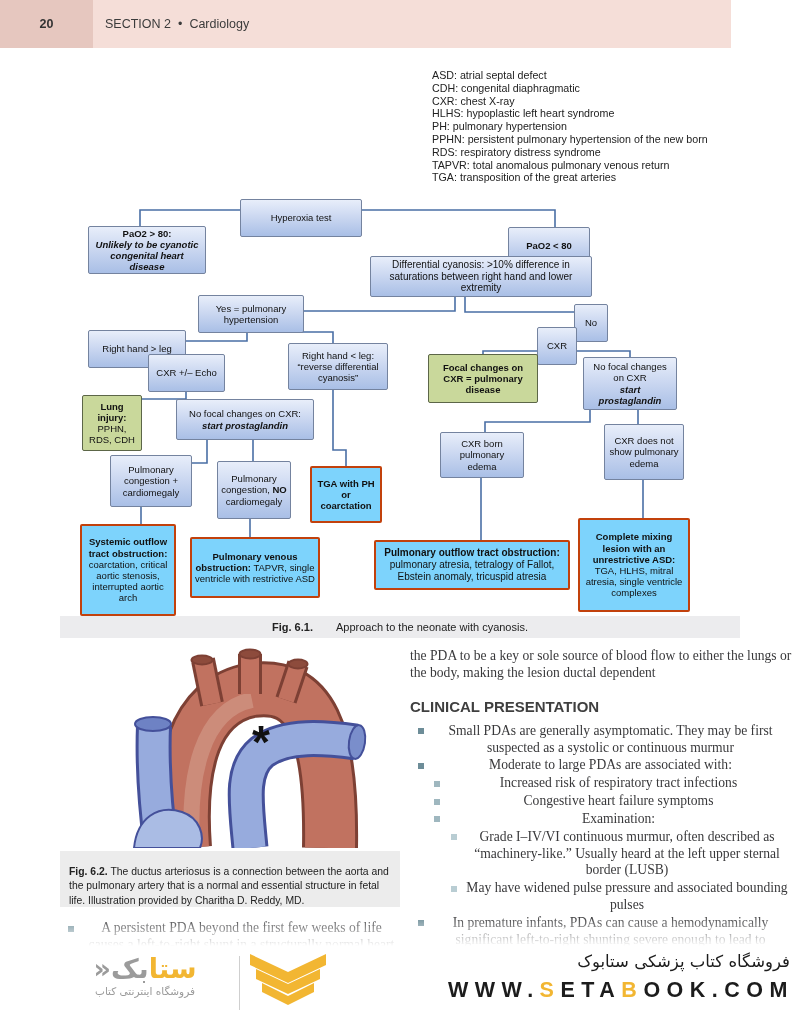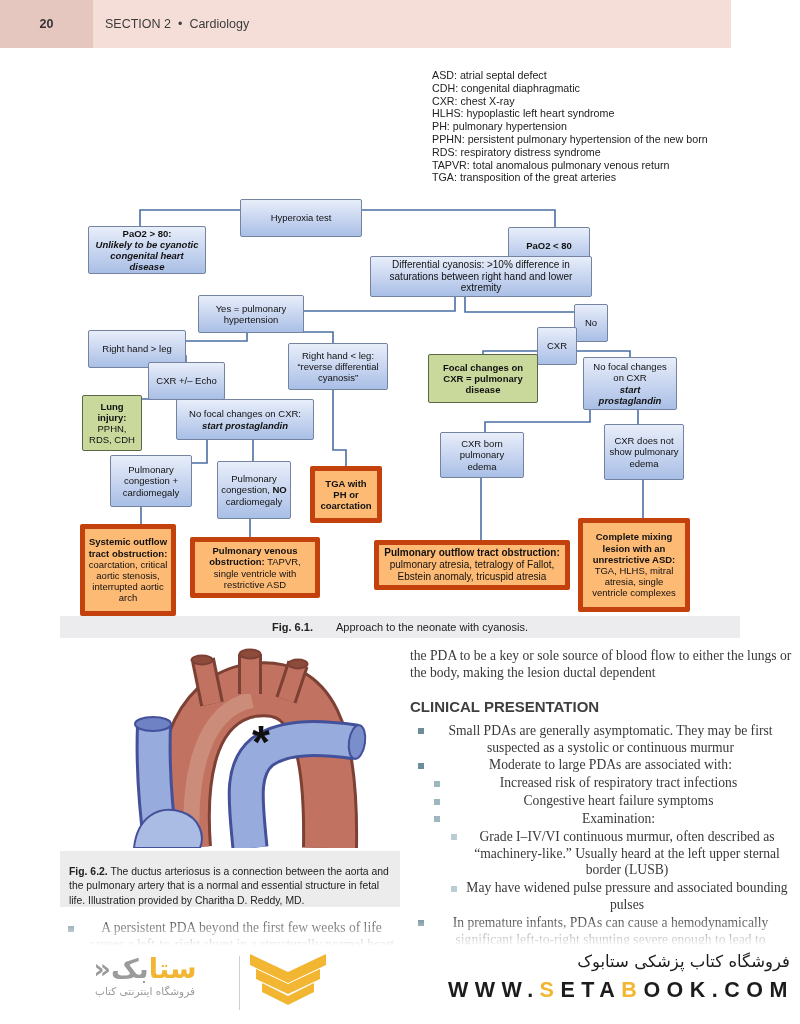--- a/index.html
+++ b/index.html
@@ -21,21 +21,21 @@
   .fc-lines{position:absolute;left:0;top:0;pointer-events:none;}
   .fb{position:absolute;display:flex;align-items:center;justify-content:center;text-align:center;
       border-radius:2px;font-size:9.5px;line-height:1.18;color:#111;
       padding:18px 3px;box-sizing:border-box;}
   .fb .t{display:inline;}
   .fb .b{font-weight:bold;}
   .fb .bi{font-weight:bold;font-style:italic;}
   .fb .blk{display:block;}
   .fb.blue{background:linear-gradient(180deg,#e8eefa 0%,#c9d6f0 50%,#a9bfe6 100%);border:1px solid #74839f;}
   .fb.green{background:#c9d89b;border:1px solid #5c6648;}
-  .fb.pink{background:#fdba74;border:5px solid #c2410c;}
+  .fb.pink{background:#7dd3fc;border:2px solid #c2410c;}
 
   
   .fig1-band{position:absolute;left:60px;top:616px;width:680px;height:22px;background:#ececee;
       display:flex;align-items:center;justify-content:center;font-size:11px;color:#222;gap:23px;}
   .fig1-band .b{font-weight:bold;}
   .fig2-box{position:absolute;left:60px;top:851px;width:340px;height:56px;background:#ececec;
       box-sizing:border-box;padding:14px 9px;font-size:10.4px;line-height:1.38;color:#222;}
   .fig2-box .b{font-weight:bold;}
 
   
@@ -143,21 +143,21 @@
     </div>
   <div class="fb blue" style="left:574px;top:304px;width:34px;height:18px">
       <span class="t"><span class="n">No</span></span>
     </div>
   <div class="fb blue" style="left:88px;top:330px;width:98px;height:21px">
       <span class="t"><span class="n">Right hand &gt; leg</span></span>
     </div>
   <div class="fb blue" style="left:537px;top:327px;width:40px;height:20px">
       <span class="t"><span class="n">CXR</span></span>
     </div>
-  <div class="fb blue" style="left:148px;top:362px;width:77px;height:30px">
+  <div class="fb blue" style="left:148px;top:354px;width:77px;height:30px">
       <span class="t"><span class="n">CXR +/– Echo</span></span>
     </div>
   <div class="fb blue" style="left:288px;top:343px;width:100px;height:47px">
       <span class="t"><span class="n">Right hand &lt; leg: “reverse differential cyanosis”</span></span>
     </div>
   <div class="fb green" style="left:428px;top:354px;width:110px;height:49px">
       <span class="t"><span class="b">Focal changes on CXR = pulmonary disease</span></span>
     </div>
   <div class="fb blue" style="left:583px;top:357px;width:94px;height:53px">
       <span class="t"><span class="n">No focal changes on CXR</span><span class="bi blk">start prostaglandin</span></span>

